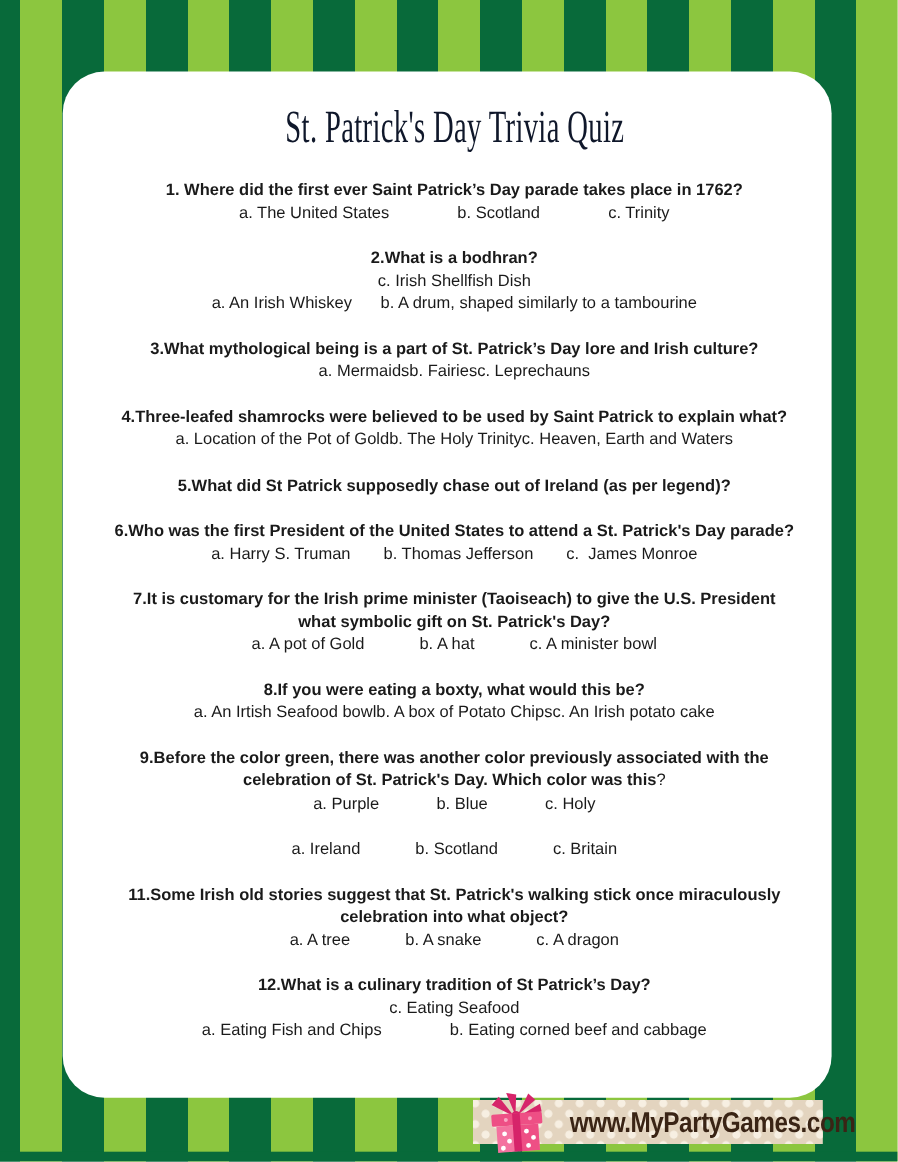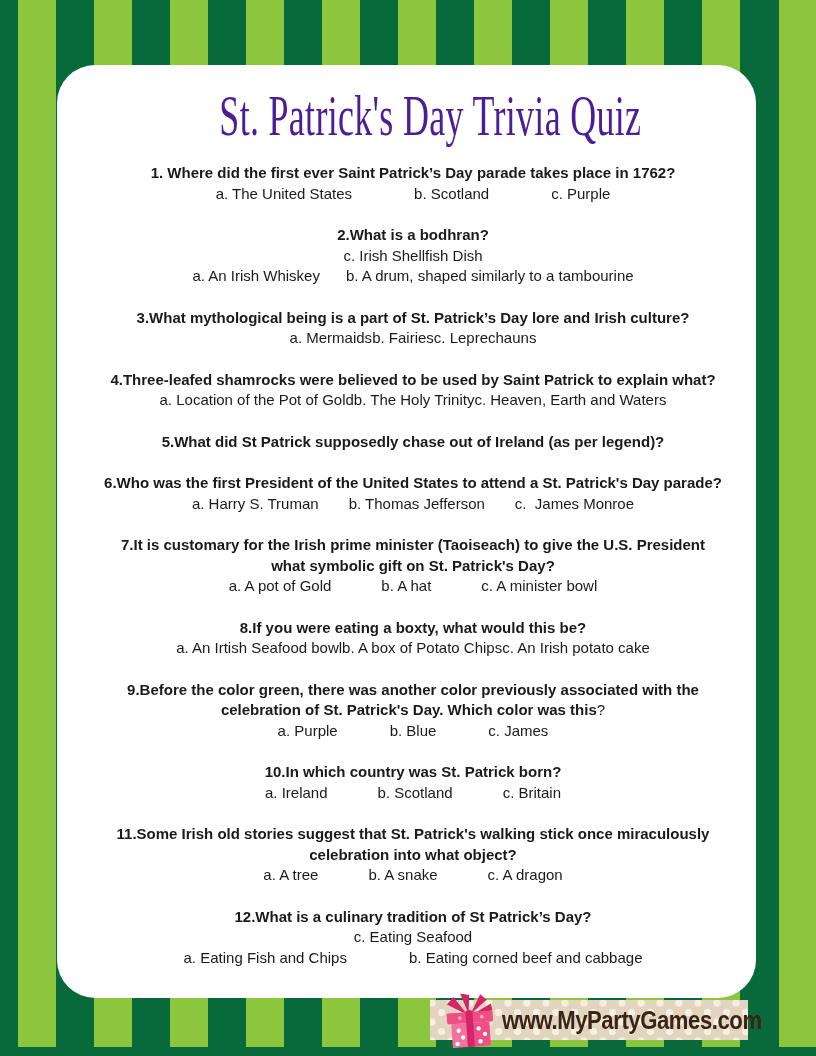--- a/index.html
+++ b/index.html
@@ -39,23 +39,23 @@
     background: var(--card-bg);
     border-radius: 38px;
     padding: 12px 20px 0 33px;
   }
   .page-title {
     text-align: center;
     height: 78px;
     line-height: 78px;
     margin-bottom: 8px;
     font-family: "Liberation Serif", serif;
-    font-size: 58px;
+    font-size: 42px;
     font-weight: 400;
-    color: #4c1d95;
+    color: #0f172a;
     white-space: nowrap;
   }
   .page-title .squeeze {
     display: inline-block;
     transform: scaleX(0.62);
     transform-origin: center;
     letter-spacing: 0.5px;
   }
   .questions { font-size: 15px; line-height: 20.5px; }
   .question-block { margin-bottom: 21px; text-align: center; }
@@ -78,20 +78,21 @@
     left: 430px; top: 1000px;
     width: 318px; height: 40px;
     background-color: var(--strip-bg);
     background-image:
       radial-gradient(circle, var(--strip-dot) 3.4px, transparent 4px),
       radial-gradient(circle, var(--strip-dot) 3.4px, transparent 4px);
     background-size: 19px 19px;
     background-position: 2px 3px, 11.5px 12.5px;
     display: flex;
     align-items: center;
+    gap: 16px;
   }
   .gift-icon-wrap {
     width: 62px; height: 54px;
     margin-left: 8px;
     flex: 0 0 auto;
     transform: rotate(-4deg);
   }
   .website-url {
     font-size: 26px;
     font-weight: bold;
@@ -109,21 +110,21 @@
 <div class="quiz-card">
   <div class="page-title">
     <span class="squeeze">St. Patrick's Day Trivia Quiz</span>
   </div>
   <div class="questions">
   <div class="question-block">
     <div>
           <div class="q-line">1. Where did the first ever Saint Patrick’s Day parade takes place in 1762?</div>
         </div>
     <div>
-          <div class="answer-row"><span class="answer-option">a. The United States</span><span class="answer-option">b. Scotland</span><span class="answer-option">c. Purple</span></div>
+          <div class="answer-row"><span class="answer-option">a. The United States</span><span class="answer-option">b. Scotland</span><span class="answer-option">c. Trinity</span></div>
         </div>
   </div>
 
   <div class="question-block">
     <div>
           <div class="q-line">2.What is a bodhran?</div>
         </div>
     <div>
           <div class="answer-row"><span class="answer-option">c. Irish Shellfish Dish</span></div>
           <div class="answer-row"><span class="answer-option">a. An Irish Whiskey</span><span class="answer-option">b. A drum, shaped similarly to a tambourine</span></div>
@@ -181,28 +182,25 @@
           <div class="answer-row"><span class="answer-option">a. An Irtish Seafood bowl</span><span class="answer-option">b. A box of Potato Chips</span><span class="answer-option">c. An Irish potato cake</span></div>
         </div>
   </div>
 
   <div class="question-block">
     <div>
           <div class="q-line">9.Before the color green, there was another color previously associated with the</div>
           <div class="q-line">celebration of St. Patrick's Day. Which color was this<span class="q-tail">?</span></div>
         </div>
     <div>
-          <div class="answer-row"><span class="answer-option">a. Purple</span><span class="answer-option">b. Blue</span><span class="answer-option">c. James</span></div>
-        </div>
-  </div>
-
-  <div class="question-block">
-    <div>
-          <div class="q-line">10.In which country was St. Patrick born?</div>
-        </div>
+          <div class="answer-row"><span class="answer-option">a. Purple</span><span class="answer-option">b. Blue</span><span class="answer-option">c. Holy</span></div>
+        </div>
+  </div>
+
+  <div class="question-block">
     <div>
           <div class="answer-row"><span class="answer-option">a. Ireland</span><span class="answer-option">b. Scotland</span><span class="answer-option">c. Britain</span></div>
         </div>
   </div>
 
   <div class="question-block">
     <div>
           <div class="q-line">11.Some Irish old stories suggest that St. Patrick's walking stick once miraculously</div>
           <div class="q-line">celebration into what object?</div>
         </div>

